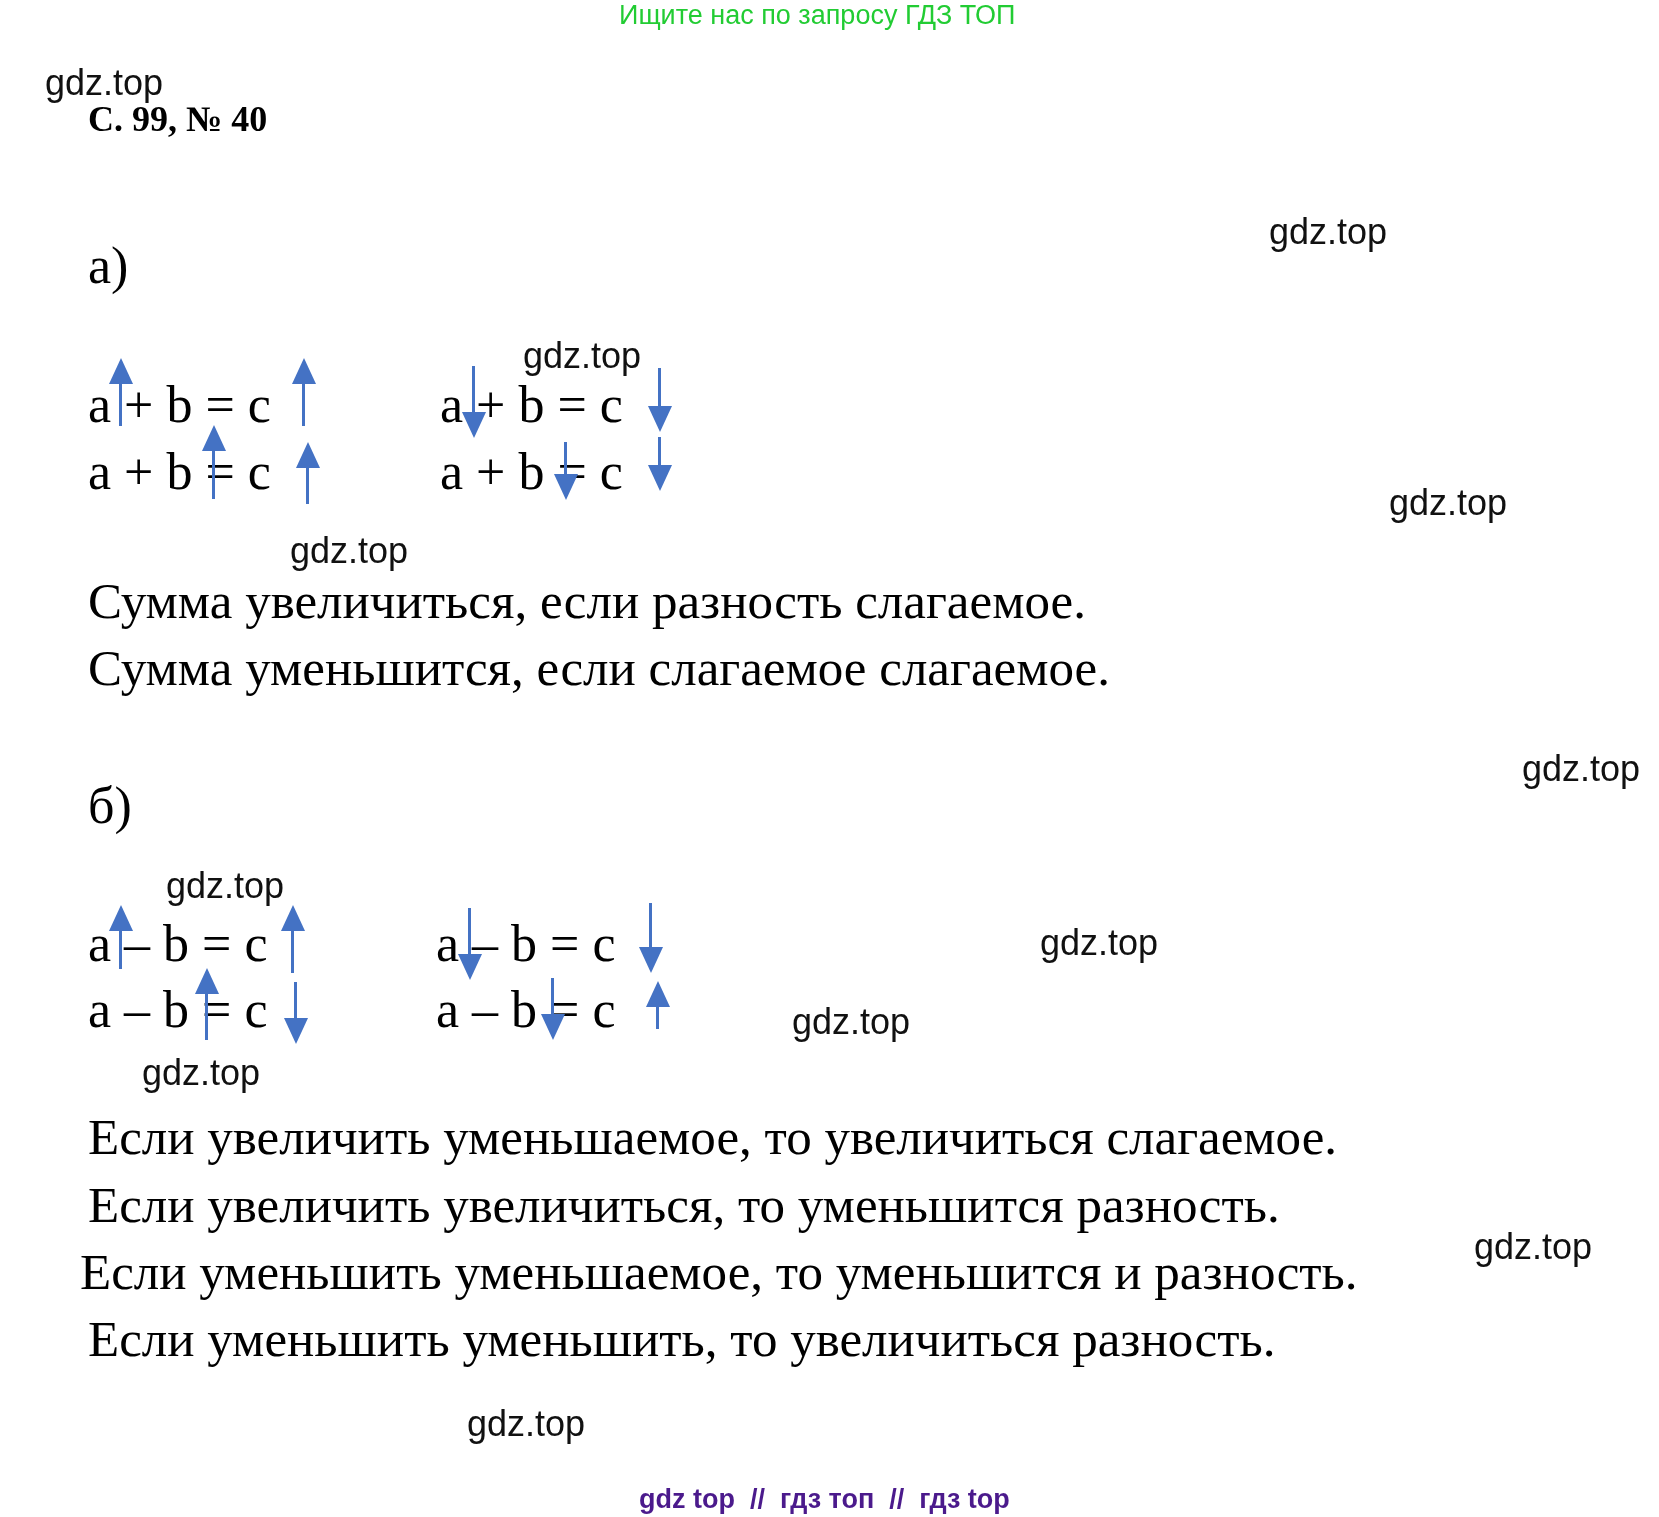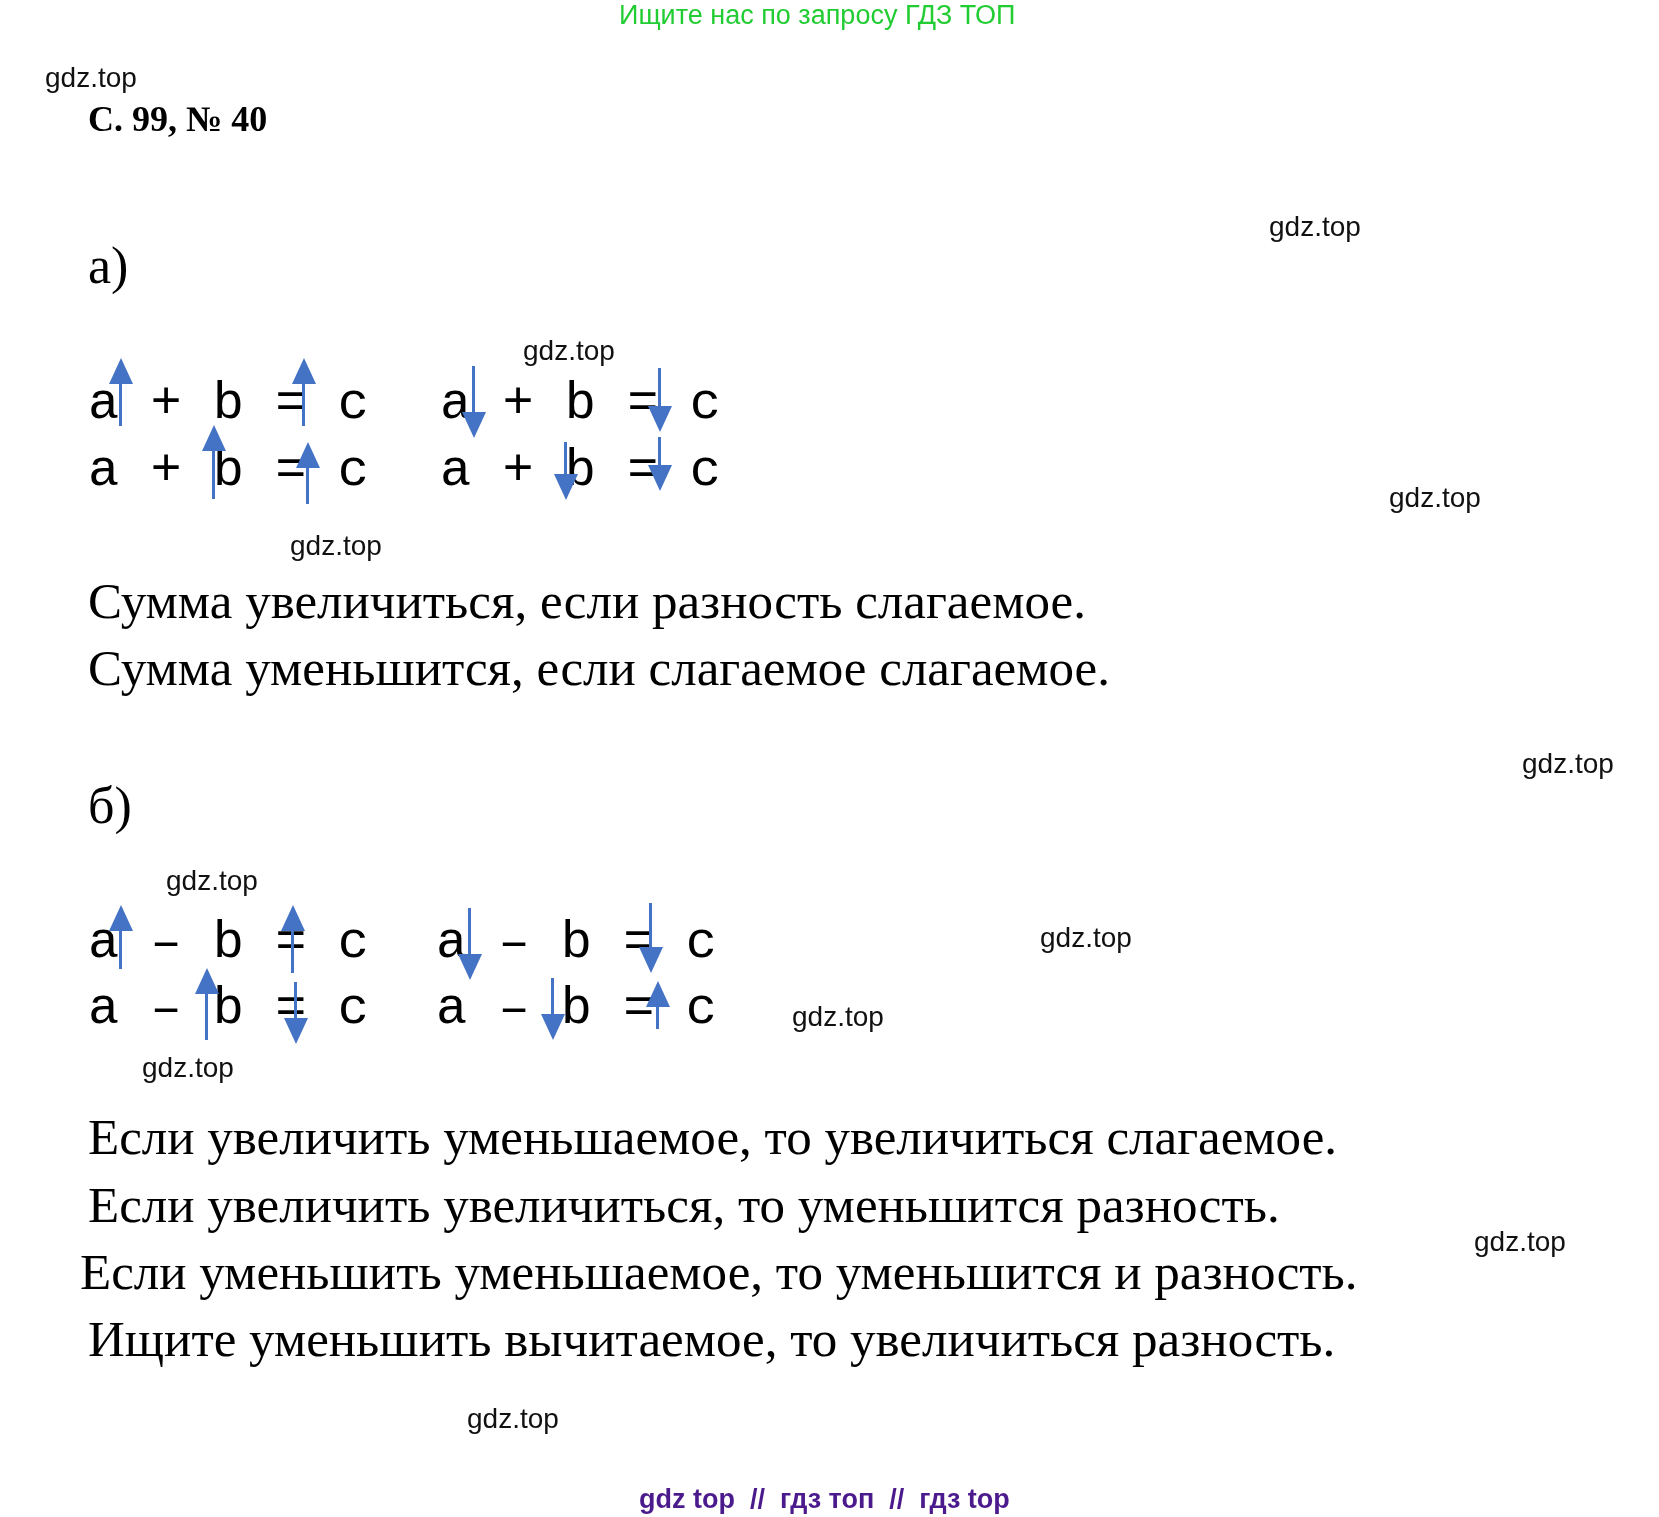--- a/index.html
+++ b/index.html
@@ -1,22 +1,22 @@
 <!DOCTYPE html>
 <html><head>
 <meta charset="utf-8">
 <style>
   html, body { margin: 0; padding: 0; background: #ffffff; }
   body { width: 1659px; height: 1517px; position: relative; overflow: hidden; }
   .abs { position: absolute; white-space: nowrap; }
   .banner { font-family: "Liberation Sans", sans-serif; font-size: 27px; color: #22cc33; }
-  .wm { font-family: "Liberation Sans", sans-serif; font-size: 28px; color: #111111; }
+  .wm { font-family: "Liberation Sans", sans-serif; font-size: 36px; color: #111111; }
   .title { font-family: "Liberation Serif", serif; font-weight: bold; font-size: 36px; color: #000; }
   .part { font-family: "Liberation Serif", serif; font-size: 52px; color: #000; }
-  .eq { font-family: Liberation Mono, monospace; font-size: 52px; color: #000; }
+  .eq { font-family: Liberation Serif, serif; font-size: 52px; color: #000; }
   .sent { font-family: "Liberation Serif", serif; font-size: 51px; color: #000; }
   .footer { font-family: "Liberation Sans", sans-serif; font-size: 27px; color: #4b1a8c; }
   .arrow { position: absolute; width: 30px; }
   .arrow svg { display: block; }
 </style>
 </head>
 <body>
 
 <div class="abs banner" style="left:619px; top:0px;text-align:right;">Ищите нас по запросу ГДЗ ТОП</div>
 
@@ -147,15 +147,15 @@
 <div class="arrow" style="left:643px; top:981px;">
   <svg width="30" height="48" viewBox="0 0 30 48">
       <polygon points="15,0 27,26 3,26" fill="#4472c4"></polygon>
       <rect x="13" y="24" width="3" height="24" fill="#4472c4"></rect>
     </svg>
 </div>
 
 <div class="abs sent" style="left:88px; top:1108px;">Если увеличить уменьшаемое, то увеличиться слагаемое.</div>
 <div class="abs sent" style="left:88px; top:1176px;">Если увеличить увеличиться, то уменьшится разность.</div>
 <div class="abs sent" style="left:80px; top:1243px;">Если уменьшить уменьшаемое, то уменьшится и разность.</div>
-<div class="abs sent" style="left:88px; top:1310px;">Ищите уменьшить вычитаемое, то увеличиться разность.</div>
+<div class="abs sent" style="left:88px; top:1310px;">Если уменьшить уменьшить, то увеличиться разность.</div>
 
 <div class="abs footer" style="left:639px; top:1484px; white-space:pre;font-weight:bold;">gdz top  //  гдз топ  //  гдз top</div>
 
 </body></html>

